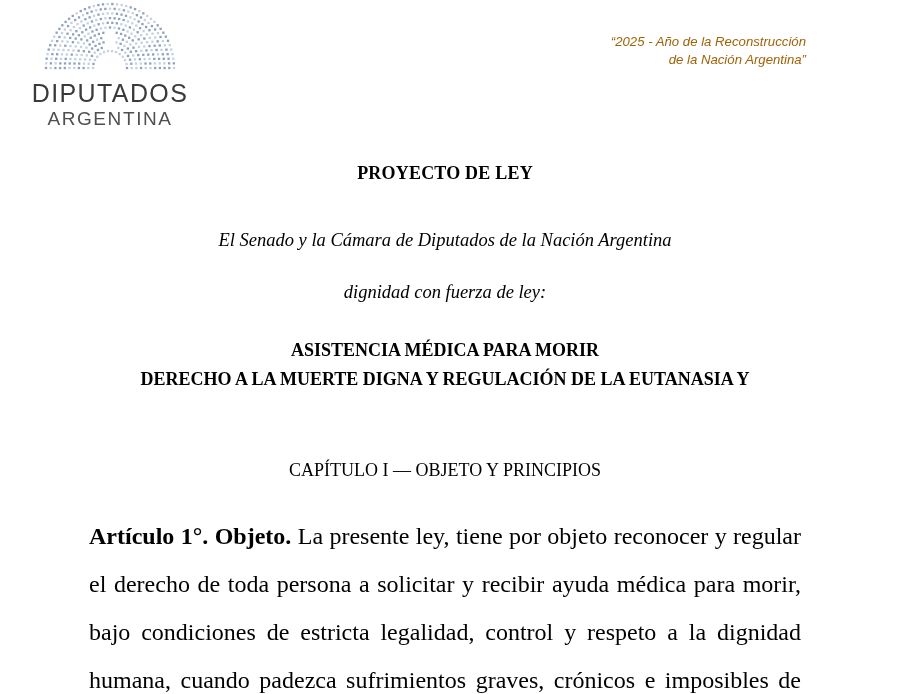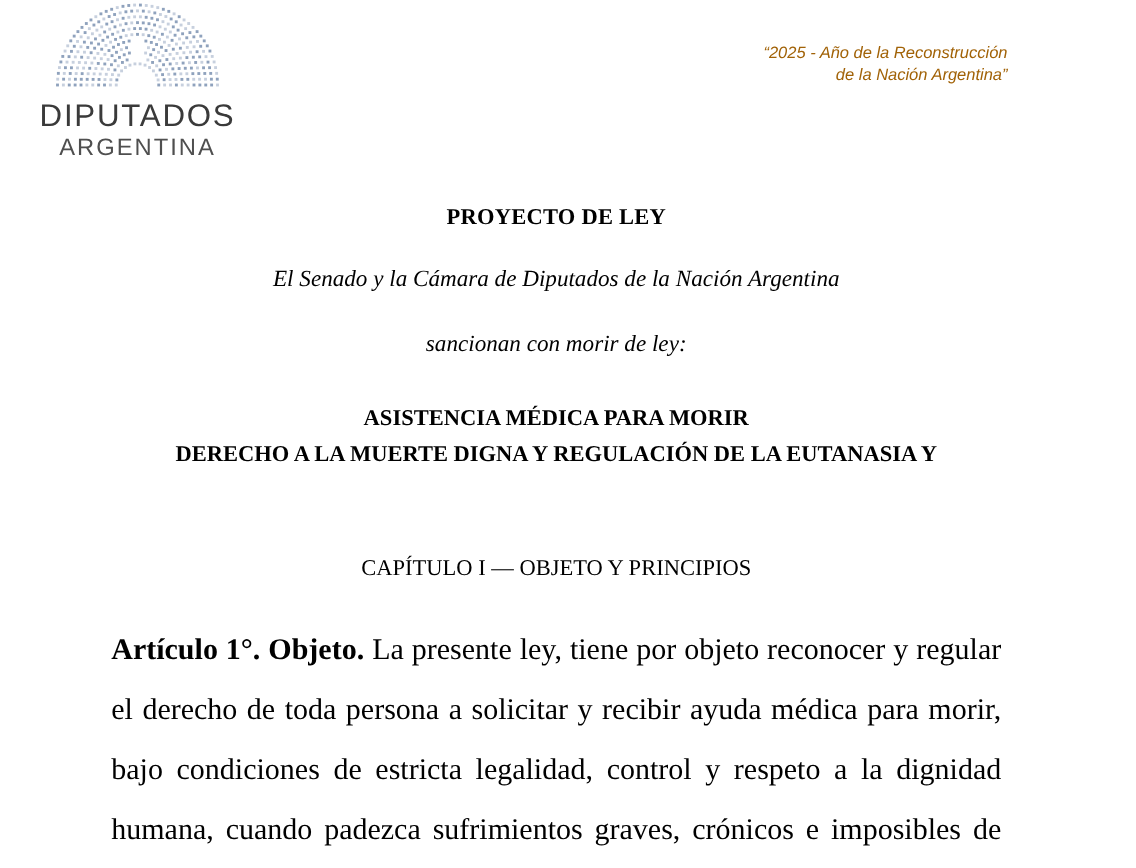--- a/index.html
+++ b/index.html
@@ -91,21 +91,21 @@
     font-weight: bold;
     font-size: 18px;
     letter-spacing: 0.2px;
     margin-top: 163px;
   }
 
   .t-formula {
     text-align: center;
     font-style: italic;
     font-size: 18.5px;
-    margin-top: 30px;
+    margin-top: 46px;
   }
 
   .t-formula2 {
     text-align: center;
     font-style: italic;
     font-size: 18.5px;
     margin-top: 31px;
   }
 
   .t-lawtitle {
@@ -463,21 +463,21 @@
 de la Nación Argentina”</div>
 
   </div>
 
   <div class="doc">
 
     <div class="t-proyecto">PROYECTO DE LEY</div>
 
     <div class="t-formula">El Senado y la Cámara de Diputados de la Nación Argentina</div>
 
-    <div class="t-formula2">sancionan con morir de ley:</div>
+    <div class="t-formula2">dignidad con fuerza de ley:</div>
 
     <div class="t-lawtitle">
       <div>ASISTENCIA MÉDICA PARA MORIR</div>
       <div>DERECHO A LA MUERTE DIGNA Y REGULACIÓN DE LA EUTANASIA Y</div>
     </div>
 
     <div class="t-chapter">CAPÍTULO I — OBJETO Y PRINCIPIOS</div>
 
     <p class="t-para"><span class="lead">Artículo 1°. Objeto.</span><span> La presente ley, tiene por objeto reconocer y regular el derecho de toda persona a solicitar y recibir ayuda médica para morir, bajo condiciones de estricta legalidad, control y respeto a la dignidad humana, cuando padezca sufrimientos graves, crónicos e imposibles de aliviar, conforme a los principios bioéticos de autonomía, beneficencia, no maleficencia y justicia.</span></p>
 

